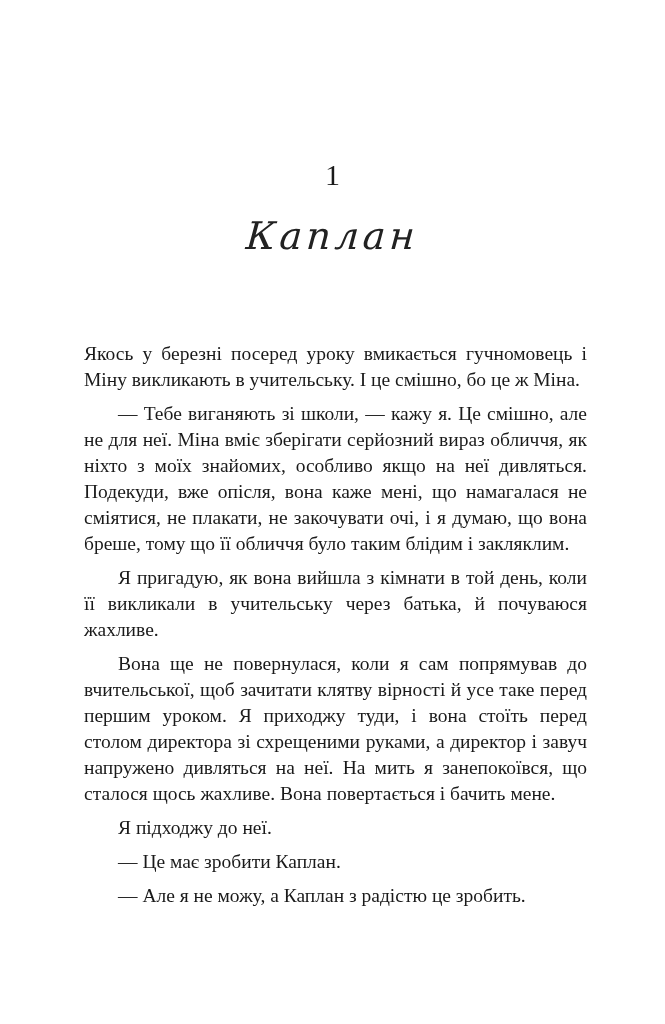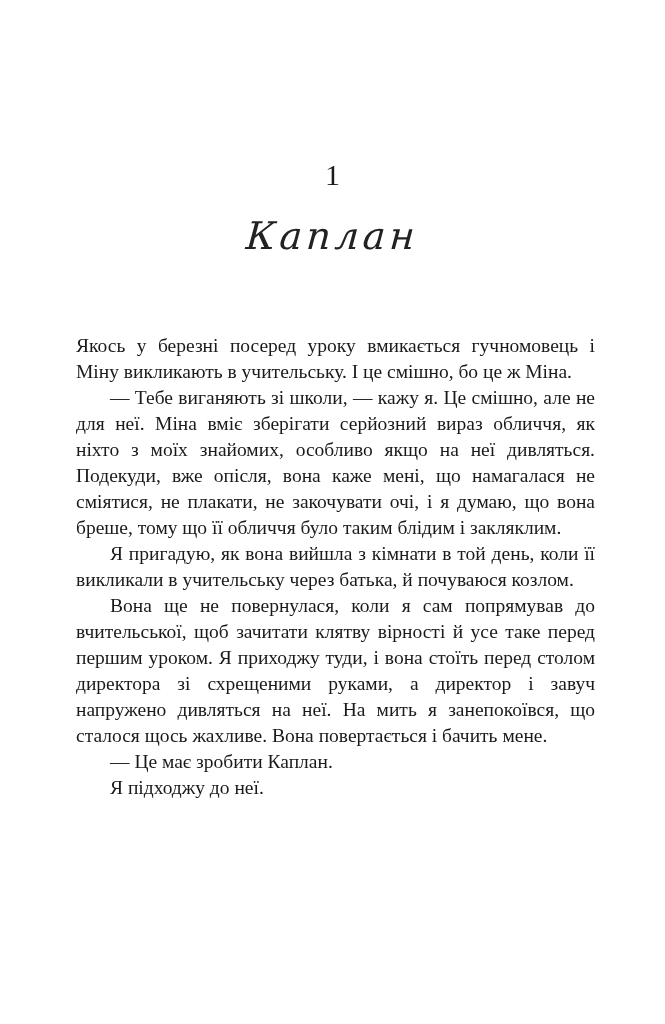--- a/index.html
+++ b/index.html
@@ -43,39 +43,40 @@
     position: absolute;
     top: 333px;
     left: 76px;
     width: 519px;
     font-size: 19.5px;
     line-height: 26px;
     text-align: justify;
     color: #1a1a1a;
   }
   .body-text p {
-    margin: 0;
+    margin: 8px;
     padding: 0;
     text-indent: 34px;
   }
   .body-text p.first {
     text-indent: 0;
   }
 </style>
 </head>
 <body>
 
 <div class="page">
 
   <div class="chapter-number">1</div>
 
   <div class="chapter-title">Каплан</div>
 
   <div class="body-text">
     <p class="first">Якось у березні посеред уроку вмикається гучномовець і Міну викликають в учительську. І це смішно, бо це ж Міна.</p>
     <p>— Тебе виганяють зі школи, — кажу я. Це смішно, але не для неї. Міна вміє зберігати серйозний вираз обличчя, як ніхто з моїх знайомих, особливо якщо на неї дивляться. Подекуди, вже опісля, вона каже мені, що намагалася не сміятися, не плакати, не закочувати очі, і я думаю, що вона бреше, тому що її обличчя було таким блідим і закляклим.</p>
-    <p>Я пригадую, як вона вийшла з кімнати в той день, коли її викликали в учительську через батька, й почуваюся козлом.</p>
+    <p>Я пригадую, як вона вийшла з кімнати в той день, коли її викликали в учительську через батька, й почуваюся жахливе.</p>
     <p>Вона ще не повернулася, коли я сам попрямував до вчительської, щоб зачитати клятву вірності й усе таке перед першим уроком. Я приходжу туди, і вона стоїть перед столом директора зі схрещеними руками, а директор і завуч напружено дивляться на неї. На мить я занепокоївся, що сталося щось жахливе. Вона повертається і бачить мене.</p>
+    <p>Я підходжу до неї.</p>
     <p>— Це має зробити Каплан.</p>
-    <p>Я підходжу до неї.</p>
+    <p>— Але я не можу, а Каплан з радістю це зробить.</p>
   </div>
 
 </div>
 
 </body></html>

